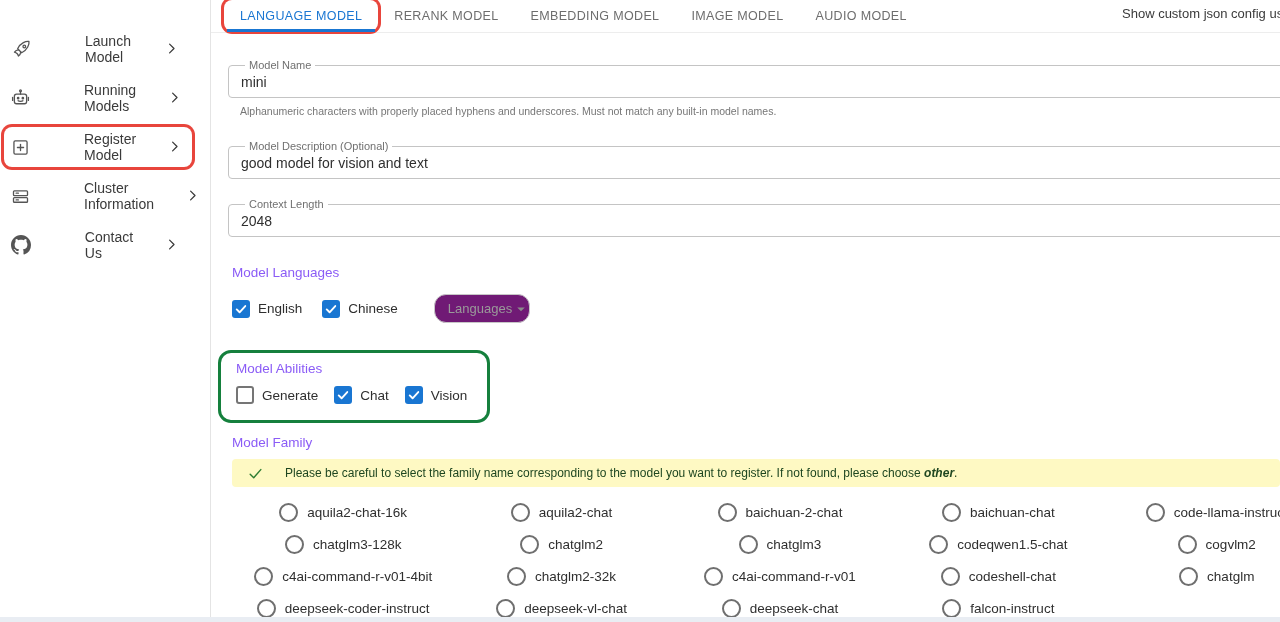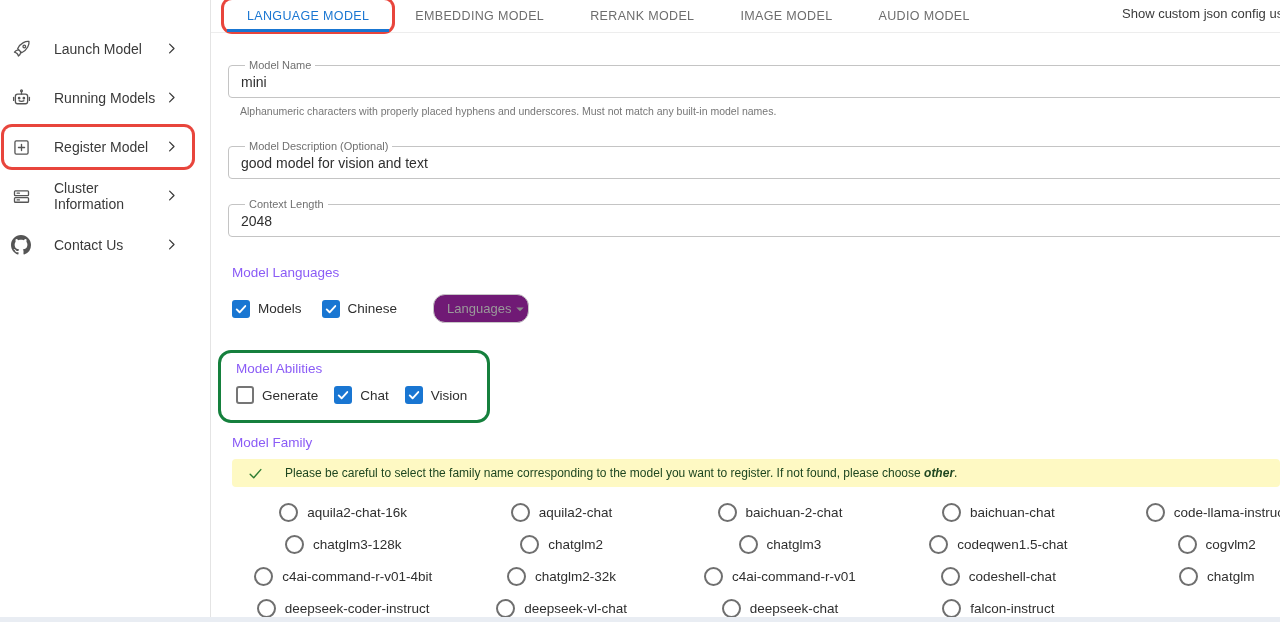--- a/index.html
+++ b/index.html
@@ -13,36 +13,36 @@
   .app { position: relative; width: 1280px; height: 622px; }
 
   
   .sidebar {
     position: absolute; left: 0; top: 0; bottom: 0; width: 211px;
     border-right: 1px solid #e4e4e4; background: #fff;
   }
   .nav { display: flex; flex-direction: column; gap: 9px; padding-top: 29px; }
   .nav-item {
     height: 40px; margin: 0 18px 0 4px; padding: 0 12px 0 6px;
-    display: flex; align-items: center; border-radius: 8px; cursor: pointer;
+    display: flex; align-items: center; border-radius: 8px; cursor: pointer; gap: 31px;
   }
   .nav-item.highlighted { box-shadow: 0 0 0 3px #e8453c; }
   .nav-icon { width: 22px; height: 22px; display: inline-flex; align-items: center; justify-content: center; color: #555; }
   .nav-label { flex: 1; margin-left: 22px; font-size: 14px; color: #3a3a3a; }
   .nav-chevron { width: 16px; height: 16px; color: #3a3a3a; display: inline-flex; }
 
   
   .main { position: absolute; left: 211px; top: 0; right: 0; bottom: 0; }
 
   
   .tabbar { position: relative; height: 33px; }
   .tabbar-divider { position: absolute; left: 0; right: 0; bottom: 0; height: 1px; background: #ededed; }
   .tabs { display: flex; margin-left: 13px; position: relative; z-index: 1; }
   .tab {
-    height: 31px; padding: 0 23px; display: flex; align-items: center;
+    height: 31px; padding: 0 16px; display: flex; align-items: center;
     font-size: 12.5px; font-weight: 500; letter-spacing: 0.35px;
     color: #6d6d6d; cursor: pointer; position: relative; white-space: nowrap;
   }
   .tab.selected { color: #1976d2; }
   .tab.selected::after {
     content: ""; position: absolute; left: 3px; right: 3px; bottom: -1px;
     height: 3px; background: #1976d2;
   }
   .tab.highlighted { box-shadow: 0 0 0 3px #e8453c; border-radius: 8px; }
   .json-link {
@@ -226,24 +226,24 @@
   </aside>
 
   <main class="main">
 
     <div class="tabbar">
       <div class="tabs">
         <div class="tab selected highlighted">
             <span>LANGUAGE MODEL</span>
           </div>
         <div class="tab">
-            <span>EMBEDDING MODEL</span>
+            <span>RERANK MODEL</span>
           </div>
         <div class="tab">
-            <span>RERANK MODEL</span>
+            <span>EMBEDDING MODEL</span>
           </div>
         <div class="tab">
             <span>IMAGE MODEL</span>
           </div>
         <div class="tab">
             <span>AUDIO MODEL</span>
           </div>
       </div>
       <div class="json-link">Show custom json config used b</div>
       <div class="tabbar-divider"></div>
@@ -268,21 +268,21 @@
       </fieldset>
 
       <div class="section-label lbl-languages">Model Languages</div>
       <div class="cb-row">
         <label class="cb-item">
           <span class="cb checked">
             <svg width="14" height="14" viewBox="0 0 18 18" fill="none" stroke="#ffffff" stroke-width="2.4" stroke-linecap="round" stroke-linejoin="round">
                 <polyline points="3.5 9.5 7.2 13.2 14.5 5.2"></polyline>
               </svg>
           </span>
-          <span class="cb-label">Models</span>
+          <span class="cb-label">English</span>
         </label>
         <label class="cb-item">
           <span class="cb checked">
             <svg width="14" height="14" viewBox="0 0 18 18" fill="none" stroke="#ffffff" stroke-width="2.4" stroke-linecap="round" stroke-linejoin="round">
                 <polyline points="3.5 9.5 7.2 13.2 14.5 5.2"></polyline>
               </svg>
           </span>
           <span class="cb-label">Chinese</span>
         </label>
         <div class="select">

